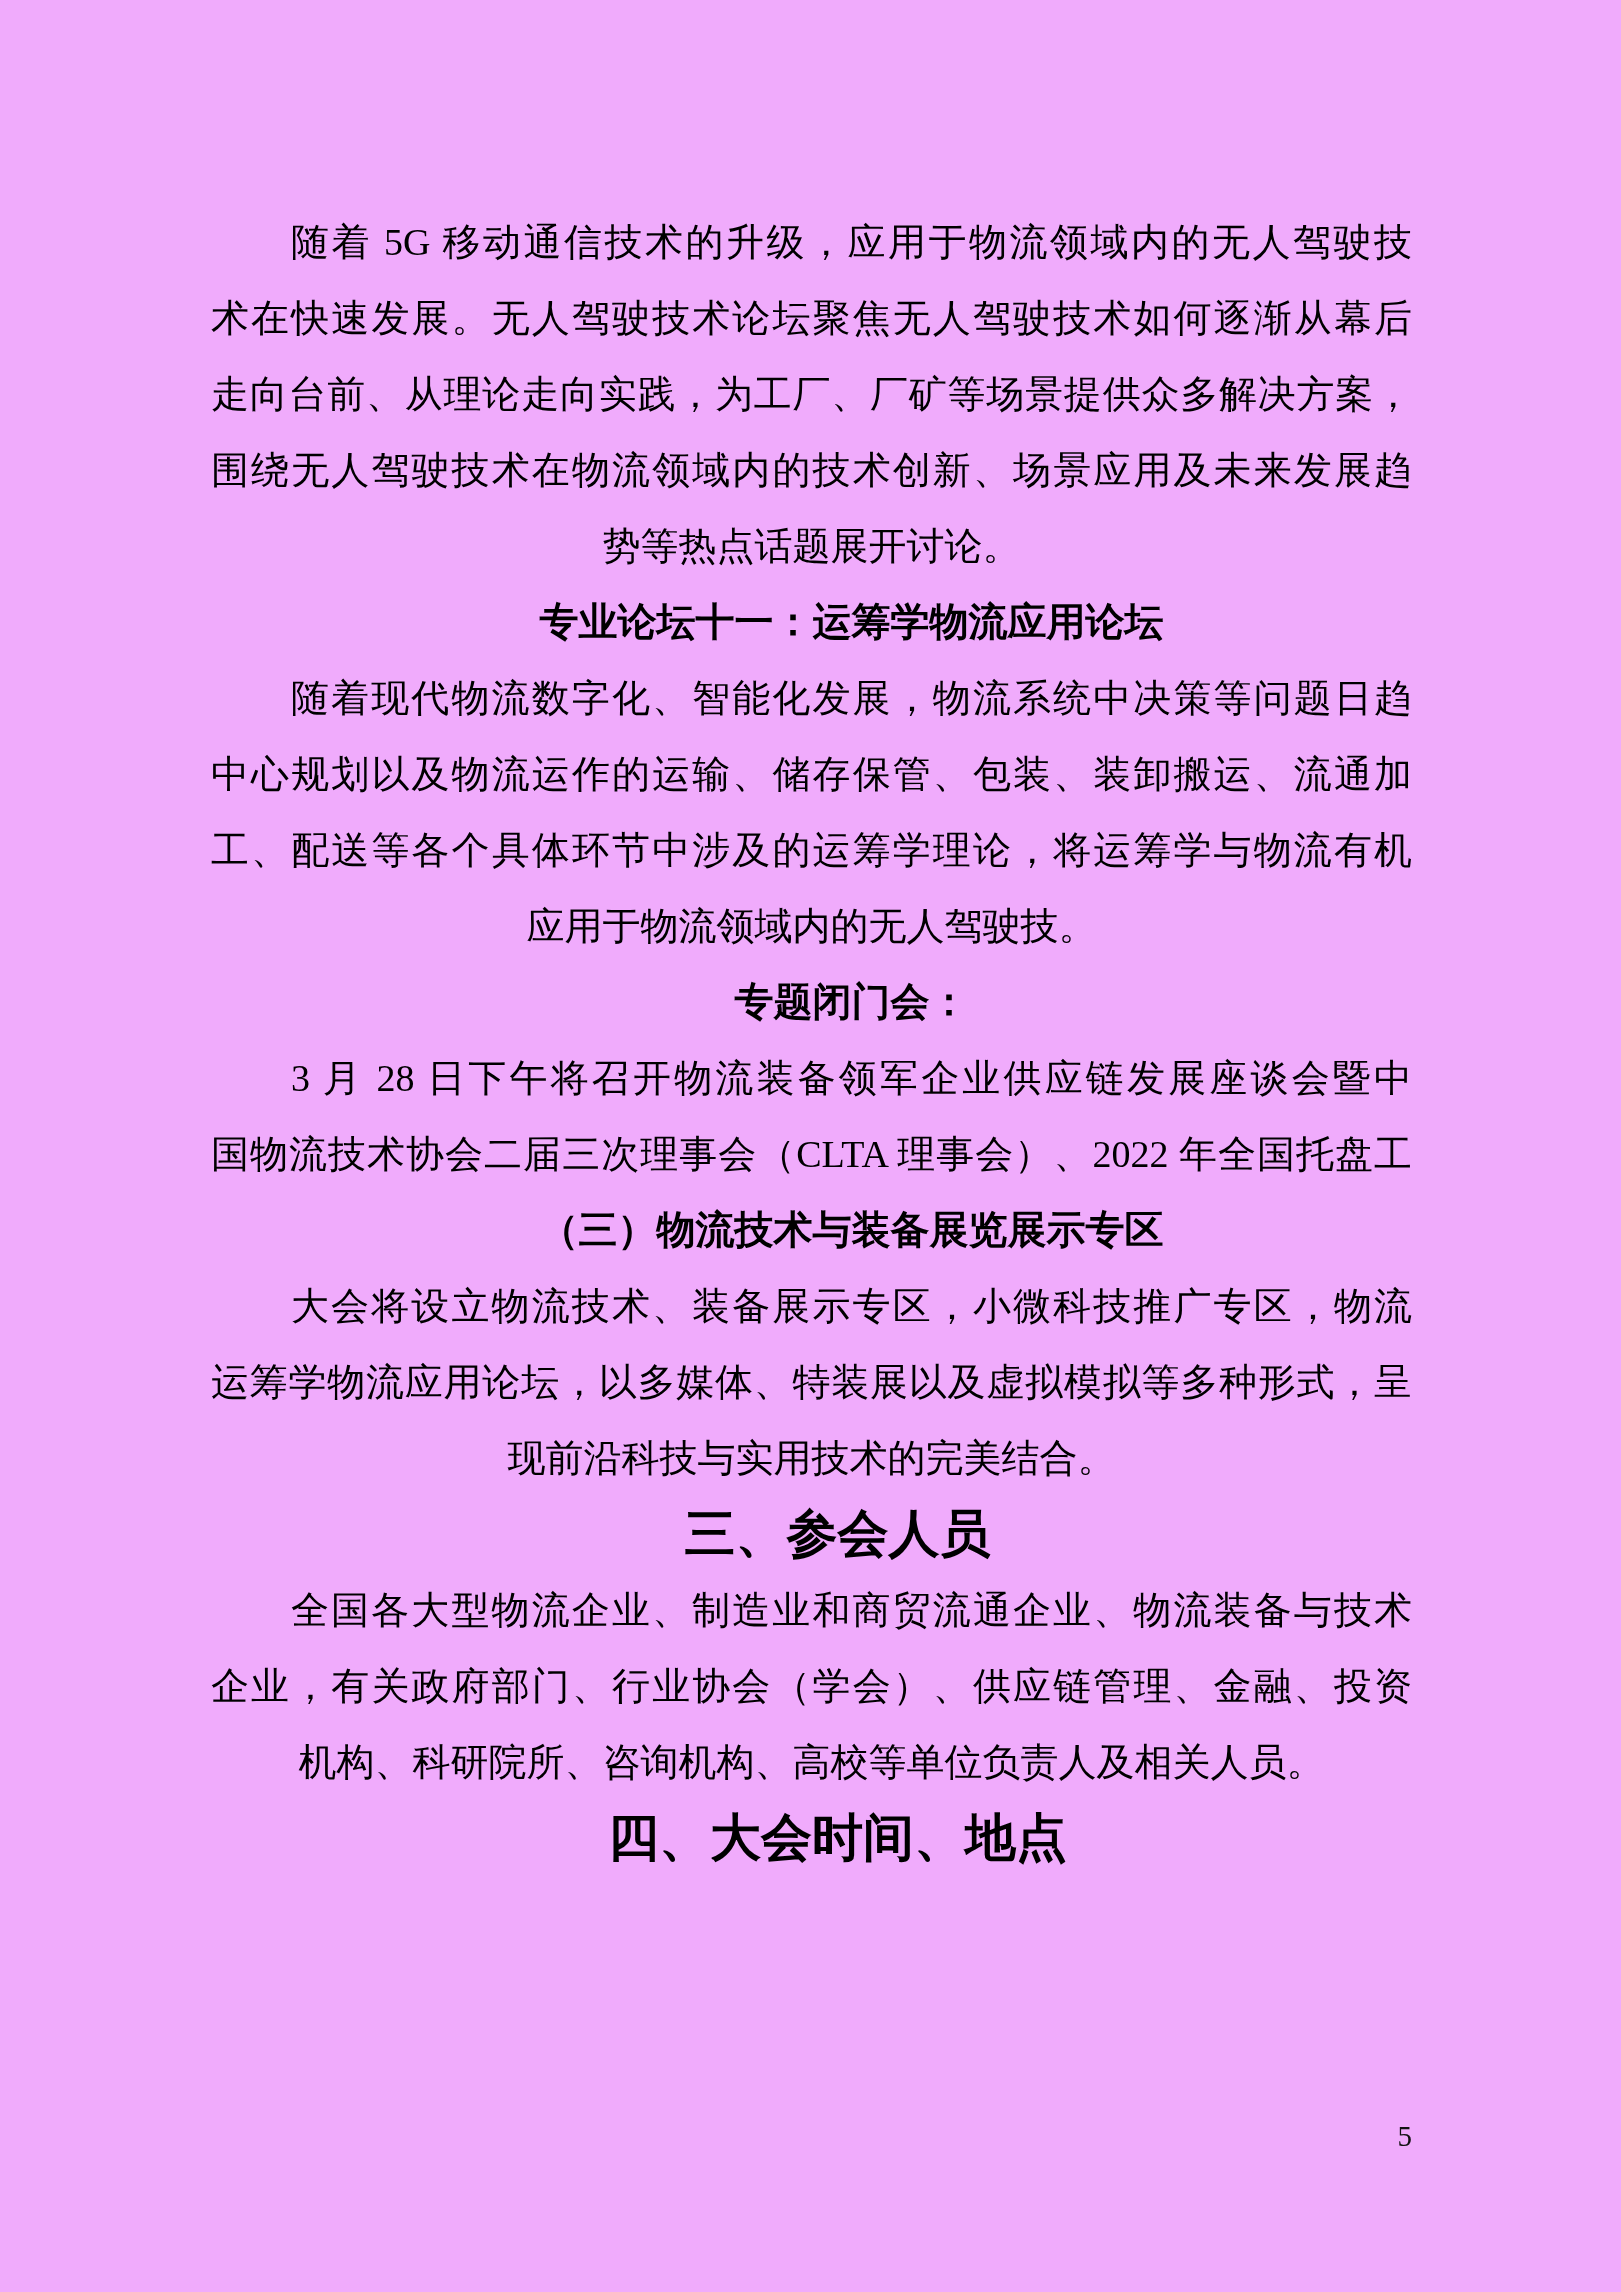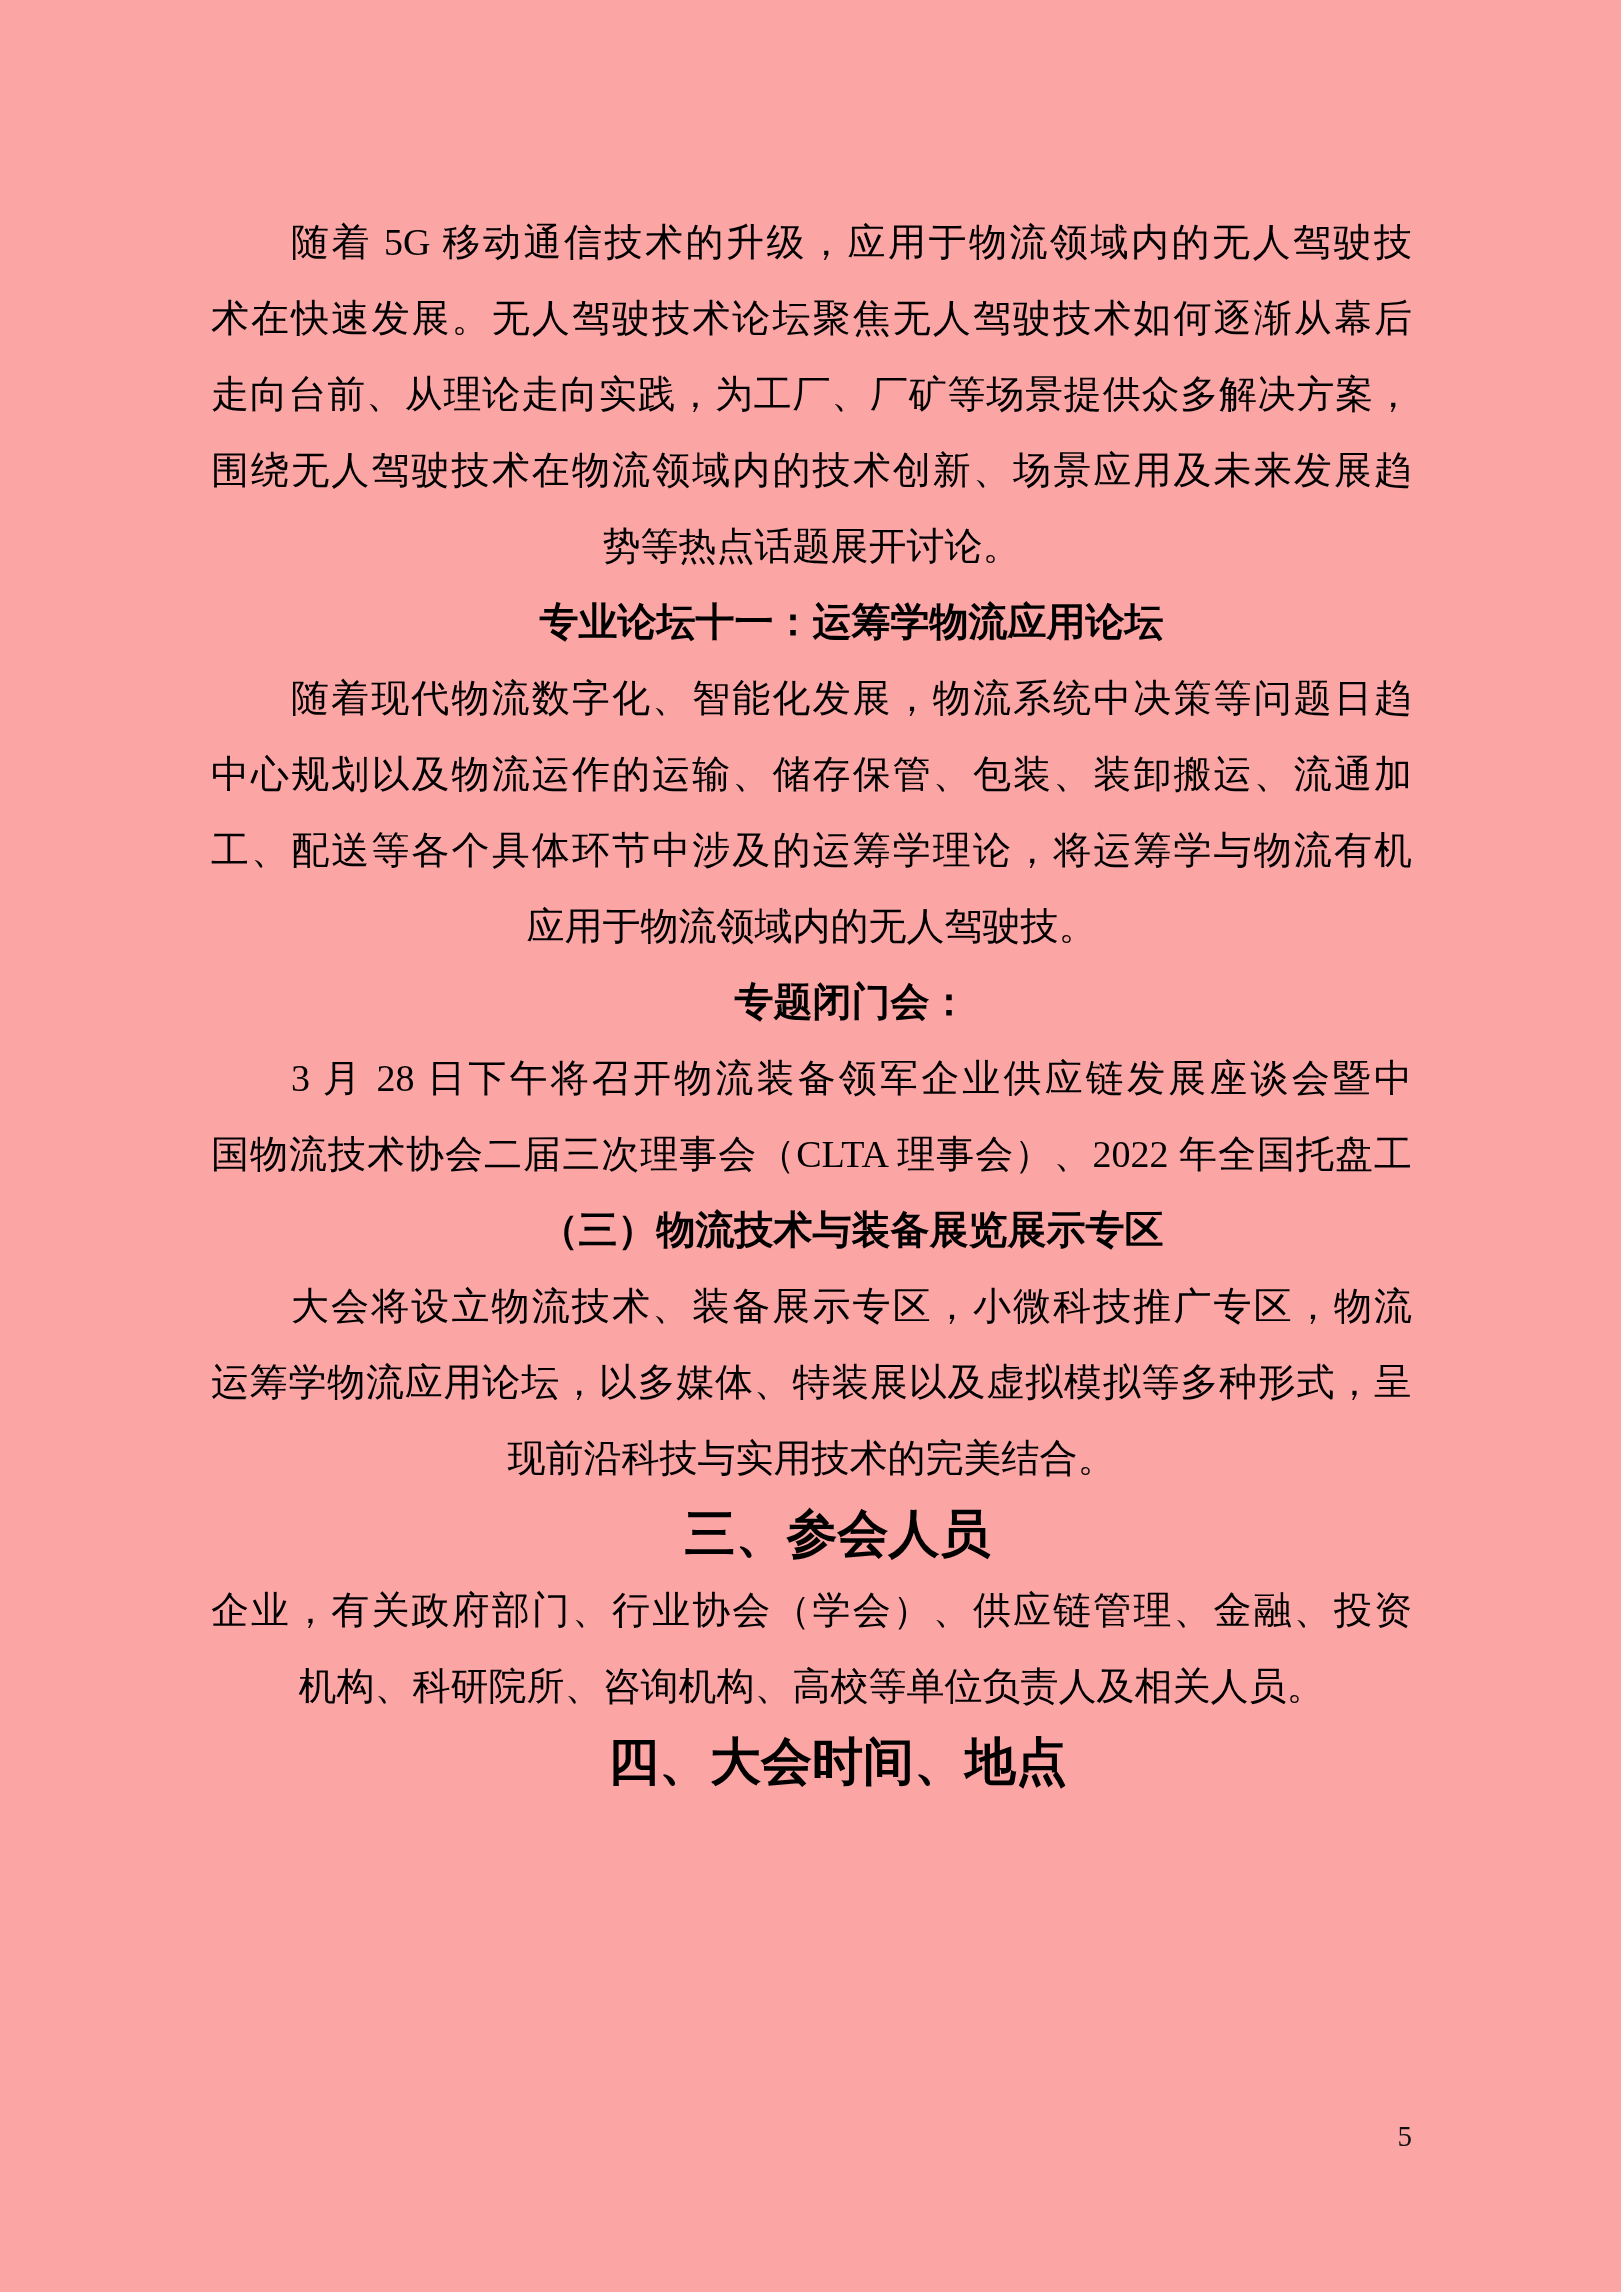--- a/index.html
+++ b/index.html
@@ -4,21 +4,21 @@
 <style>
   html, body {
     margin: 0;
     padding: 0;
     background: #ffffff;
   }
   .page {
     position: relative;
     width: 1621px;
     height: 2293px;
-    background: #fca5a5;
+    background: #f0abfc;
     overflow: hidden;
   }
   .text-body {
     position: absolute;
     left: 211px;
     top: 204px;
     width: 1201px;
   }
   .ln {
     height: 76px;
@@ -87,20 +87,21 @@
     <div class="ln j">国物流技术协会二届三次理事会（CLTA 理事会）、2022 年全国托盘工</div>
 
     <div class="ln sub ind">（三）物流技术与装备展览展示专区</div>
 
     <div class="ln j ind">大会将设立物流技术、装备展示专区，小微科技推广专区，物流</div>
     <div class="ln j">运筹学物流应用论坛，以多媒体、特装展以及虚拟模拟等多种形式，呈</div>
     <div class="ln">现前沿科技与实用技术的完美结合。</div>
 
     <div class="ln h">三、参会人员</div>
 
+    <div class="ln j ind">全国各大型物流企业、制造业和商贸流通企业、物流装备与技术</div>
     <div class="ln j">企业，有关政府部门、行业协会（学会）、供应链管理、金融、投资</div>
     <div class="ln">机构、科研院所、咨询机构、高校等单位负责人及相关人员。</div>
 
     <div class="ln h">四、大会时间、地点</div>
 
   </div>
 
   <div class="pagenum">5</div>
 </div>
 

